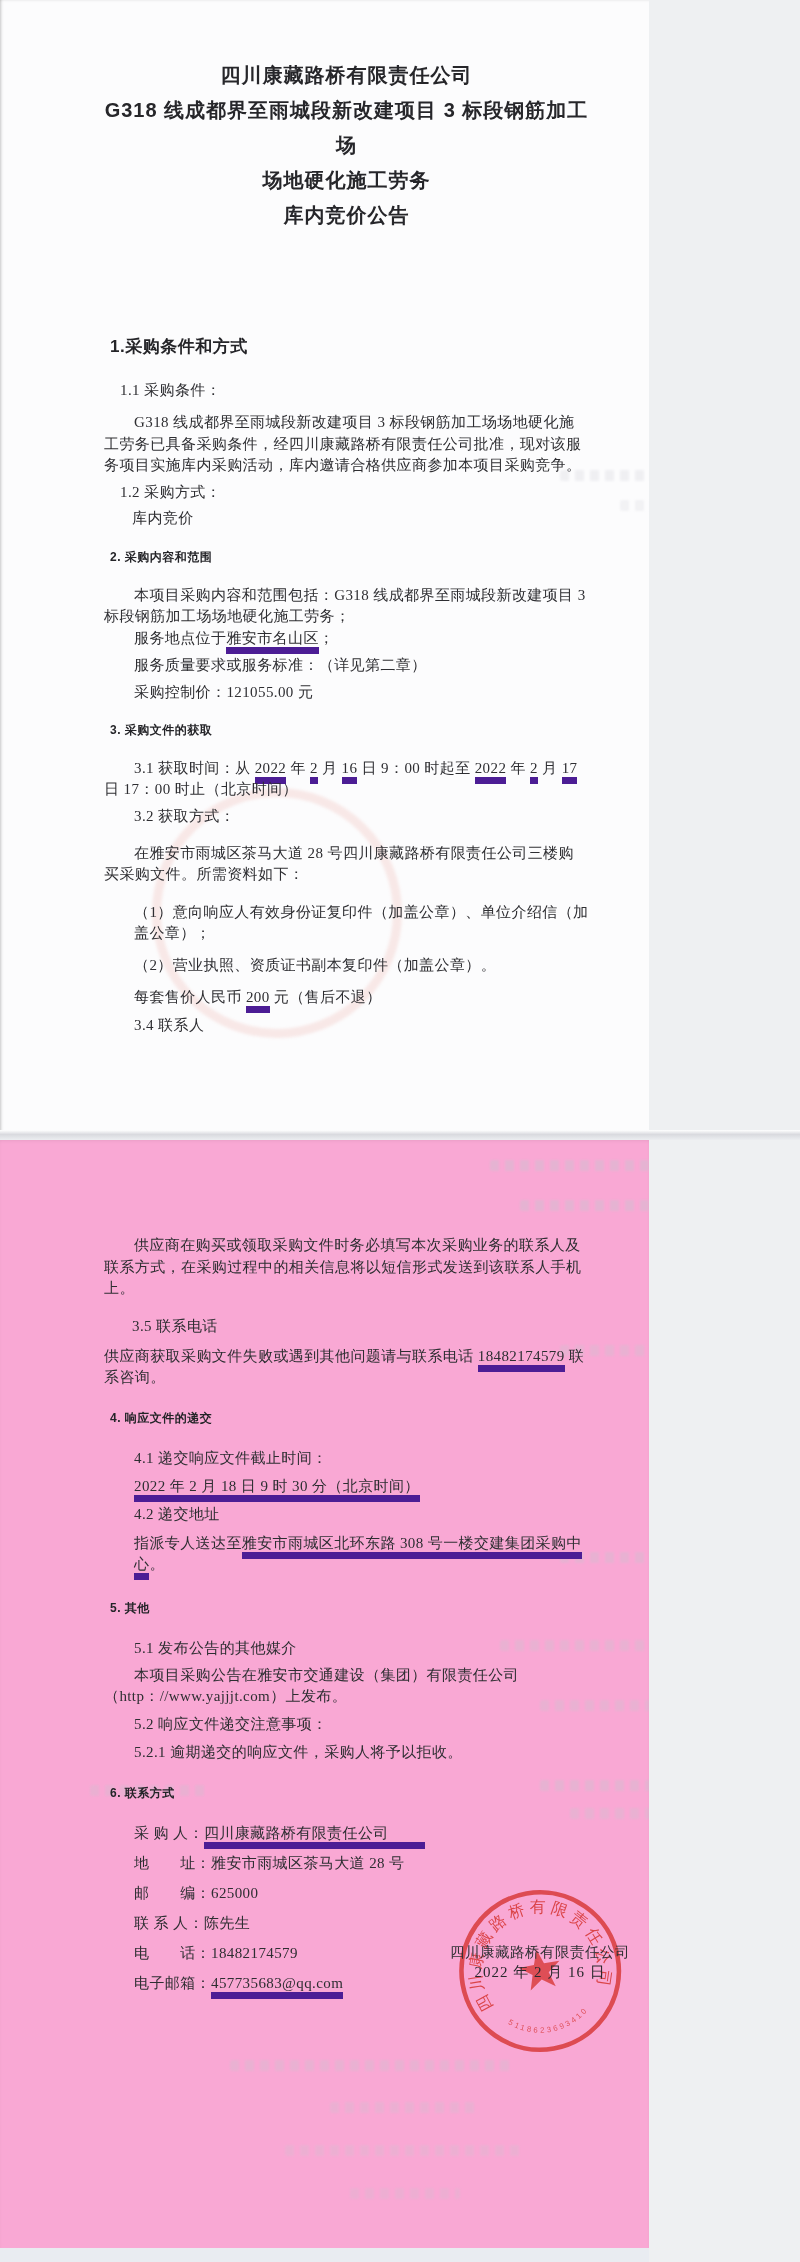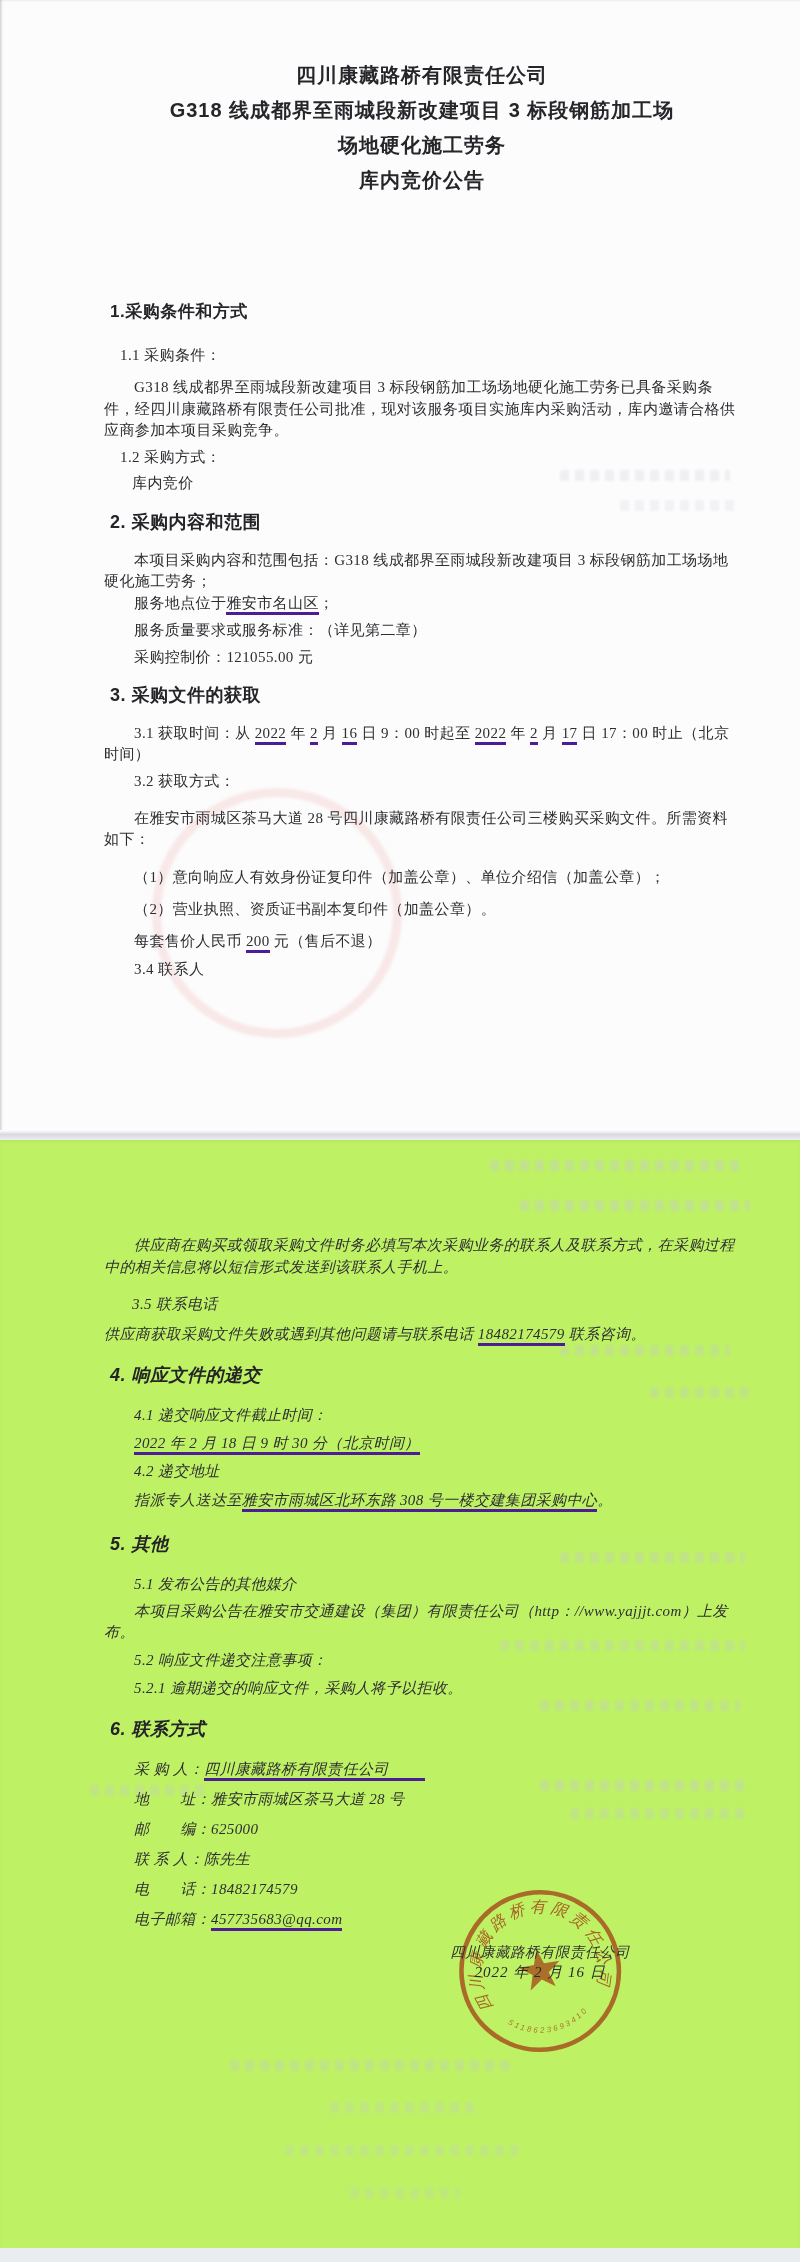--- a/index.html
+++ b/index.html
@@ -4,42 +4,42 @@
 <style>
   html,body{margin:0;padding:0;}
   body{
     width:800px;height:2262px;position:relative;
     background:#eef0f2;
     font-family:"Liberation Serif","DejaVu Serif",serif;
     color:#2e2e32;
     -webkit-font-smoothing:antialiased;
   }
   .page{
-    position:relative;width:800px;background:#fcfcfd;overflow:hidden;
+    position:relative;width:649px;background:#fcfcfd;overflow:hidden;
   }
   .page1{height:1130px;box-shadow:inset 4px 0 3px -3px rgba(0,0,0,.22), inset 0 3px 3px -3px rgba(0,0,0,.12);}
   .seam{height:10px;background:linear-gradient(#ffffff,#d9dadf 45%,#eceef1);}
-  .page2{height:1122px;background:#bef264;box-shadow:inset 0 2px 4px -2px rgba(0,0,0,.10);font-style:italic;}
+  .page2{height:1122px;background:#f9a8d4;box-shadow:inset 0 2px 4px -2px rgba(0,0,0,.10);}
   .content{position:relative;padding:0 60px 0 104px;}
   .p1content{padding-top:58px;}
   .p2content{padding-top:95px;}
 
   
   .doc-title{ text-align:center;font-family:"Liberation Sans","DejaVu Sans",sans-serif;
     font-size:20px;line-height:35px;font-weight:700;color:#26262a;letter-spacing:1px;}
   .h-sec{font-family:"Liberation Sans","DejaVu Sans",sans-serif;font-weight:700;
-    color:#242428;font-size:18px;line-height:27px;margin-left:6px;letter-spacing:.5px;}
+    color:#242428;font-size:12px;line-height:27px;margin-left:6px;letter-spacing:.5px;}
   .h-sec1{font-size:17px;line-height:24px;}
   .body-line{font-size:15px;line-height:21px;letter-spacing:.4px;}
   .para{font-size:15px;line-height:21.5px;letter-spacing:.4px;text-indent:30px;}
   .para-flush{text-indent:0;}
   .ind{margin-left:30px;}
   .ind-sm{margin-left:16px;}
   .ind-md{margin-left:28px;}
-  .u{border-bottom:3px solid #4c1d95;padding-bottom:1px;}
+  .u{border-bottom:7px solid #4c1d95;padding-bottom:1px;}
   .u-ext{padding-right:36px;}
 
   
   .contact-row{font-size:15px;line-height:21px;margin:0 0 9px 30px;letter-spacing:.4px;white-space:pre;}
 
   
   .sig-block{position:absolute;left:428px;top:803px;width:224px;text-align:center;}
   .sig-company{font-size:14.5px;letter-spacing:.5px;color:#303034;}
   .sig-date{font-size:15px;margin-top:1px;letter-spacing:1px;color:#29292d;}
   .seal{position:absolute;left:452px;top:742px;width:176px;height:176px;

